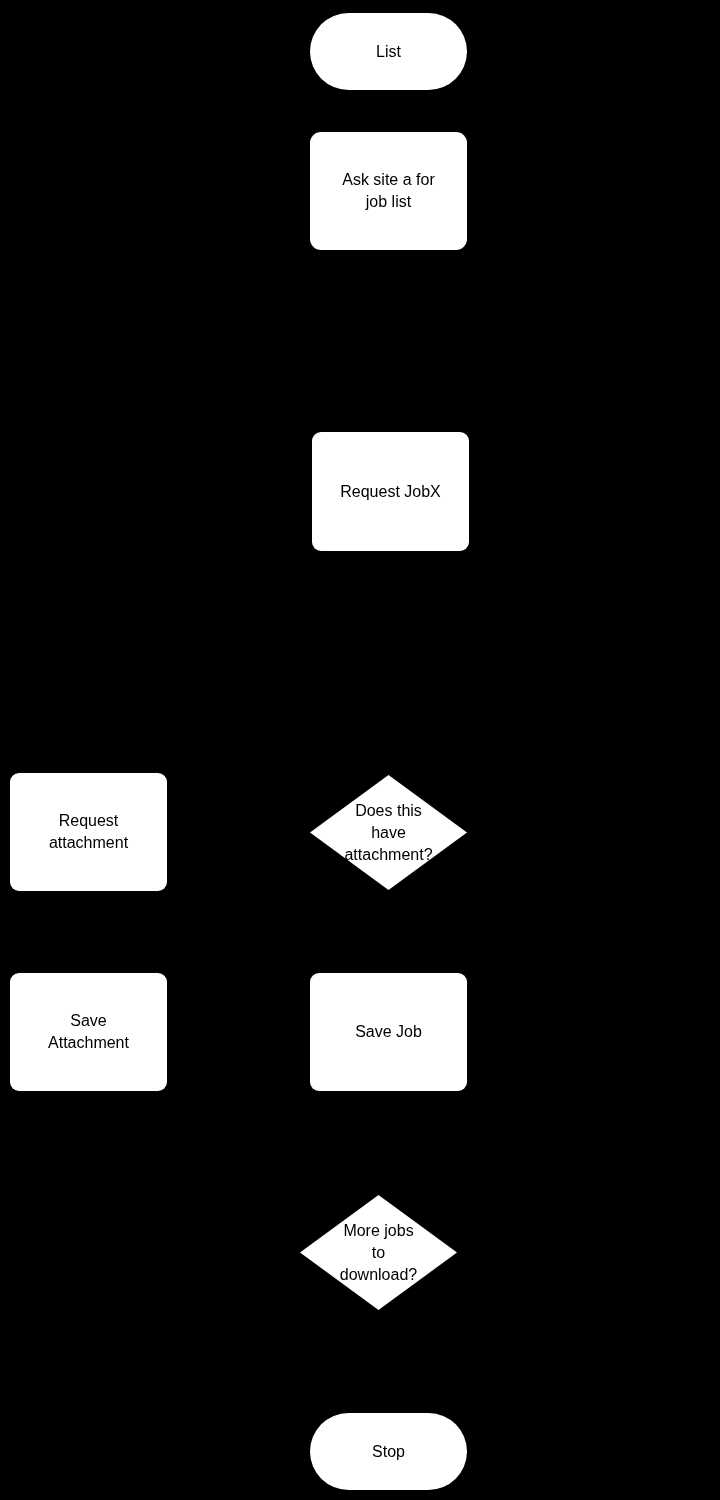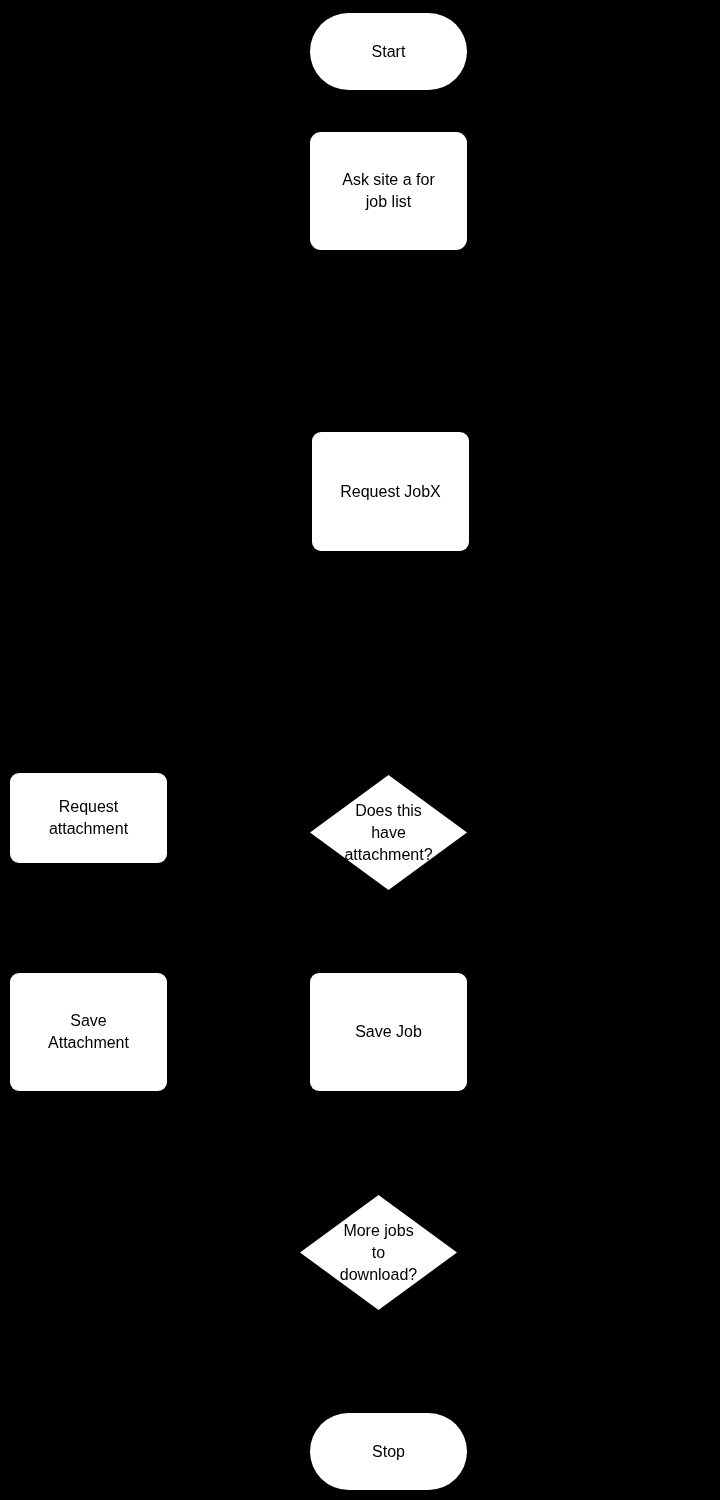--- a/index.html
+++ b/index.html
@@ -61,35 +61,35 @@
     z-index: 2;
     padding: 0 6px;
   }
 </style>
 </head>
 <body>
 
 <div id="canvas">
 
   <div class="node shape-terminator" style="left:310px; top:13px; width:157px; height:77px;">
-    <span class="node-label">Start</span>
+    <span class="node-label">List</span>
   </div>
 
   <div class="node shape-process" style="left:310px; top:132px; width:157px; height:118px;border-radius:11px;">
     <span class="node-label">Ask site a for
 job list</span>
   </div>
 
 
   <div class="node shape-process" style="left:312px; top:432px; width:157px; height:119px;">
     <span class="node-label">Request JobX</span>
   </div>
 
 
-  <div class="node shape-process" style="left:10px; top:773px; width:157px; height:90px;">
+  <div class="node shape-process" style="left:10px; top:773px; width:157px; height:118px;">
     <span class="node-label">Request
 attachment</span>
   </div>
 
   <div class="node shape-decision" style="left:310px; top:775px; width:157px; height:115px;">
     <span class="diamond-fill"></span>
     <span class="decision-label">Does this
 have
 attachment?</span>
   </div>

